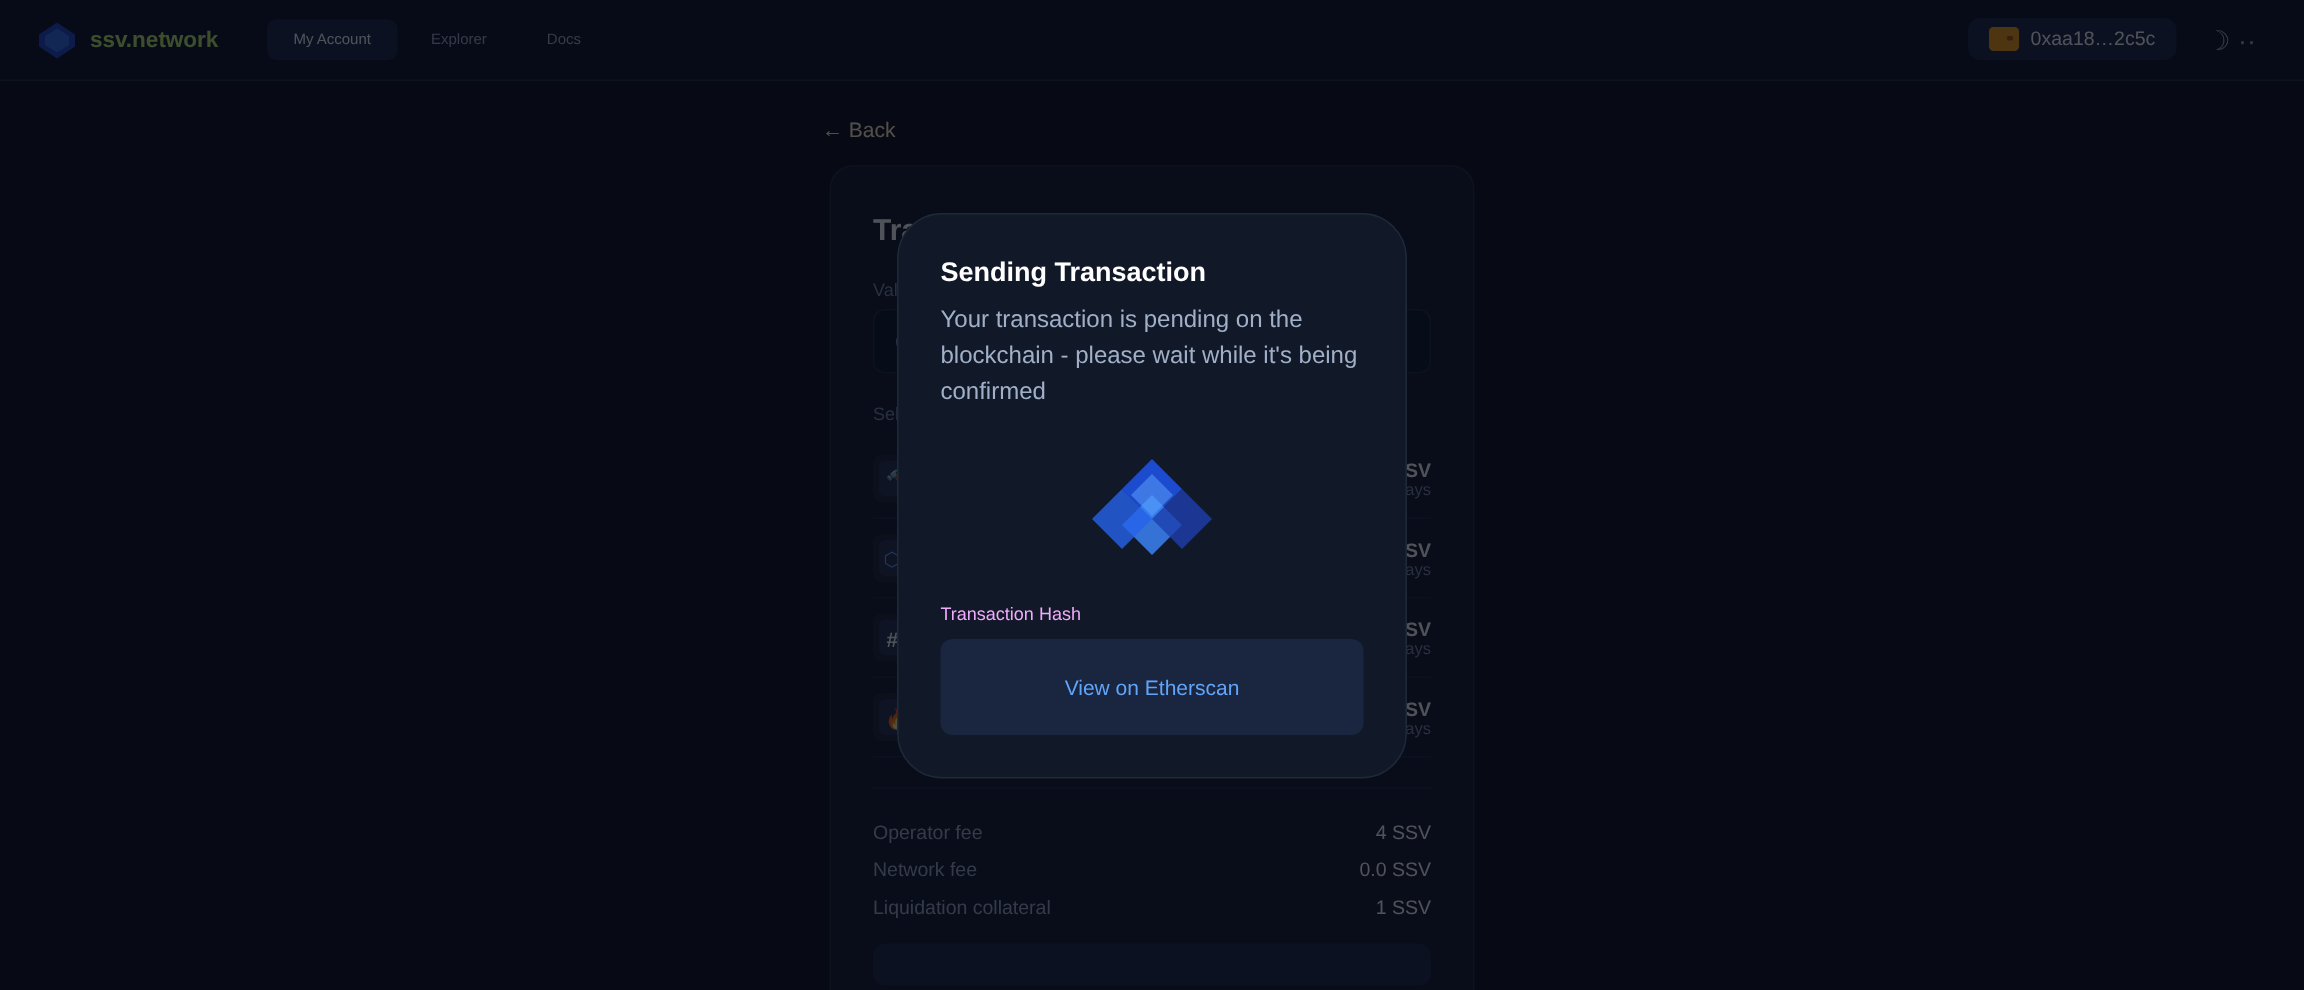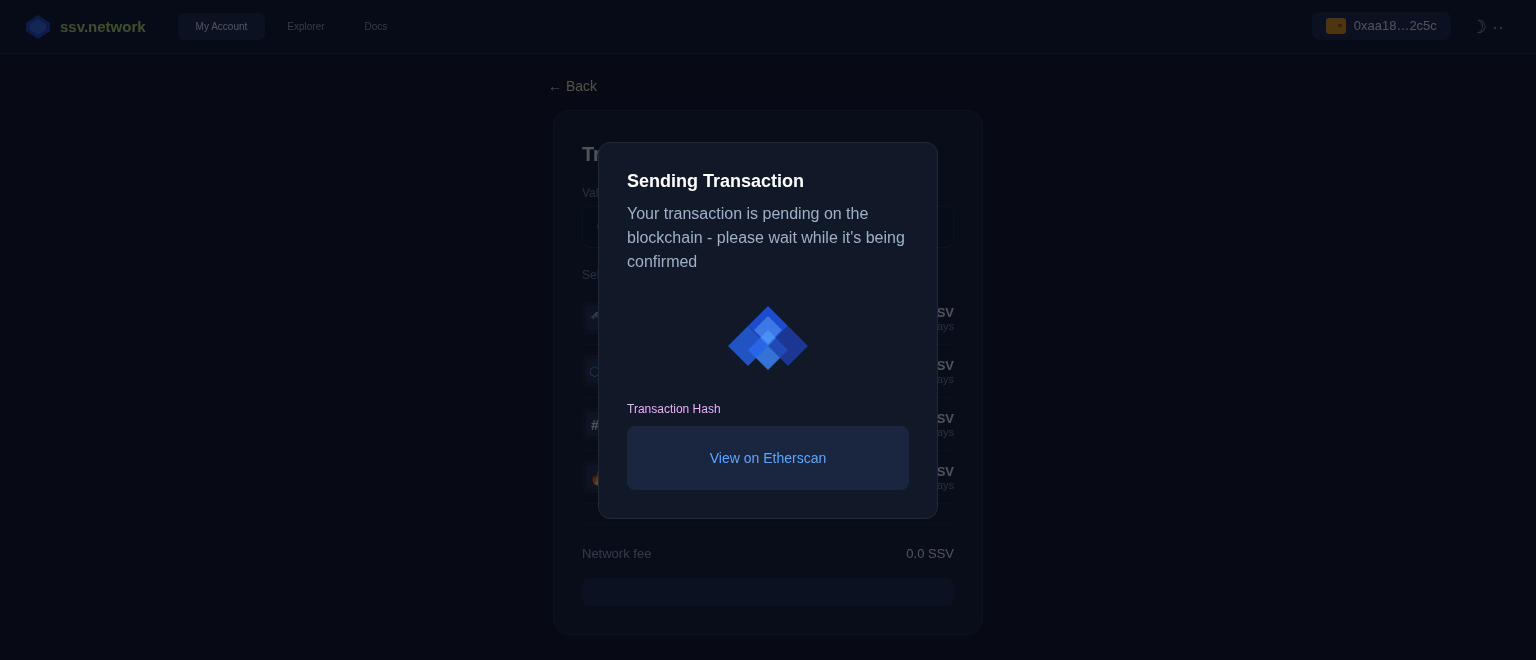--- a/index.html
+++ b/index.html
@@ -264,21 +264,21 @@
       position: fixed;
       top: 0; left: 0; right: 0; bottom: 0;
       background: rgba(5, 8, 20, 0.7);
       display: flex;
       align-items: center;
       justify-content: center;
       z-index: 100;
     }
     .modal {
       background: #111827;
-      border-radius: 12px;
+      border-radius: 30px;
       border: 1px solid #1e2a3a;
       width: 340px;
       padding: 28px 28px 28px 28px;
       display: flex;
       flex-direction: column;
       align-items: flex-start;
     }
     .modal-title {
       font-size: 18px;
       font-weight: 700;
@@ -475,22 +475,30 @@
         </div>
         <div class="operator-fee">
           <div class="fee-ssv">1 SSV</div>
           <div class="fee-period">/365 days</div>
         </div>
       </div>
     </div>
 
     <div class="funding-section">
       <div class="funding-row">
+        <span>Operator fee</span>
+        <span class="value">4 SSV</span>
+      </div>
+      <div class="funding-row">
         <span>Network fee</span>
         <span class="value">0.0 SSV</span>
+      </div>
+      <div class="funding-row">
+        <span>Liquidation collateral</span>
+        <span class="value">1 SSV</span>
       </div>
       <div class="total-row">
         
         
       </div>
     </div>
   </div>
 </div>
 
 <div class="modal-overlay">

